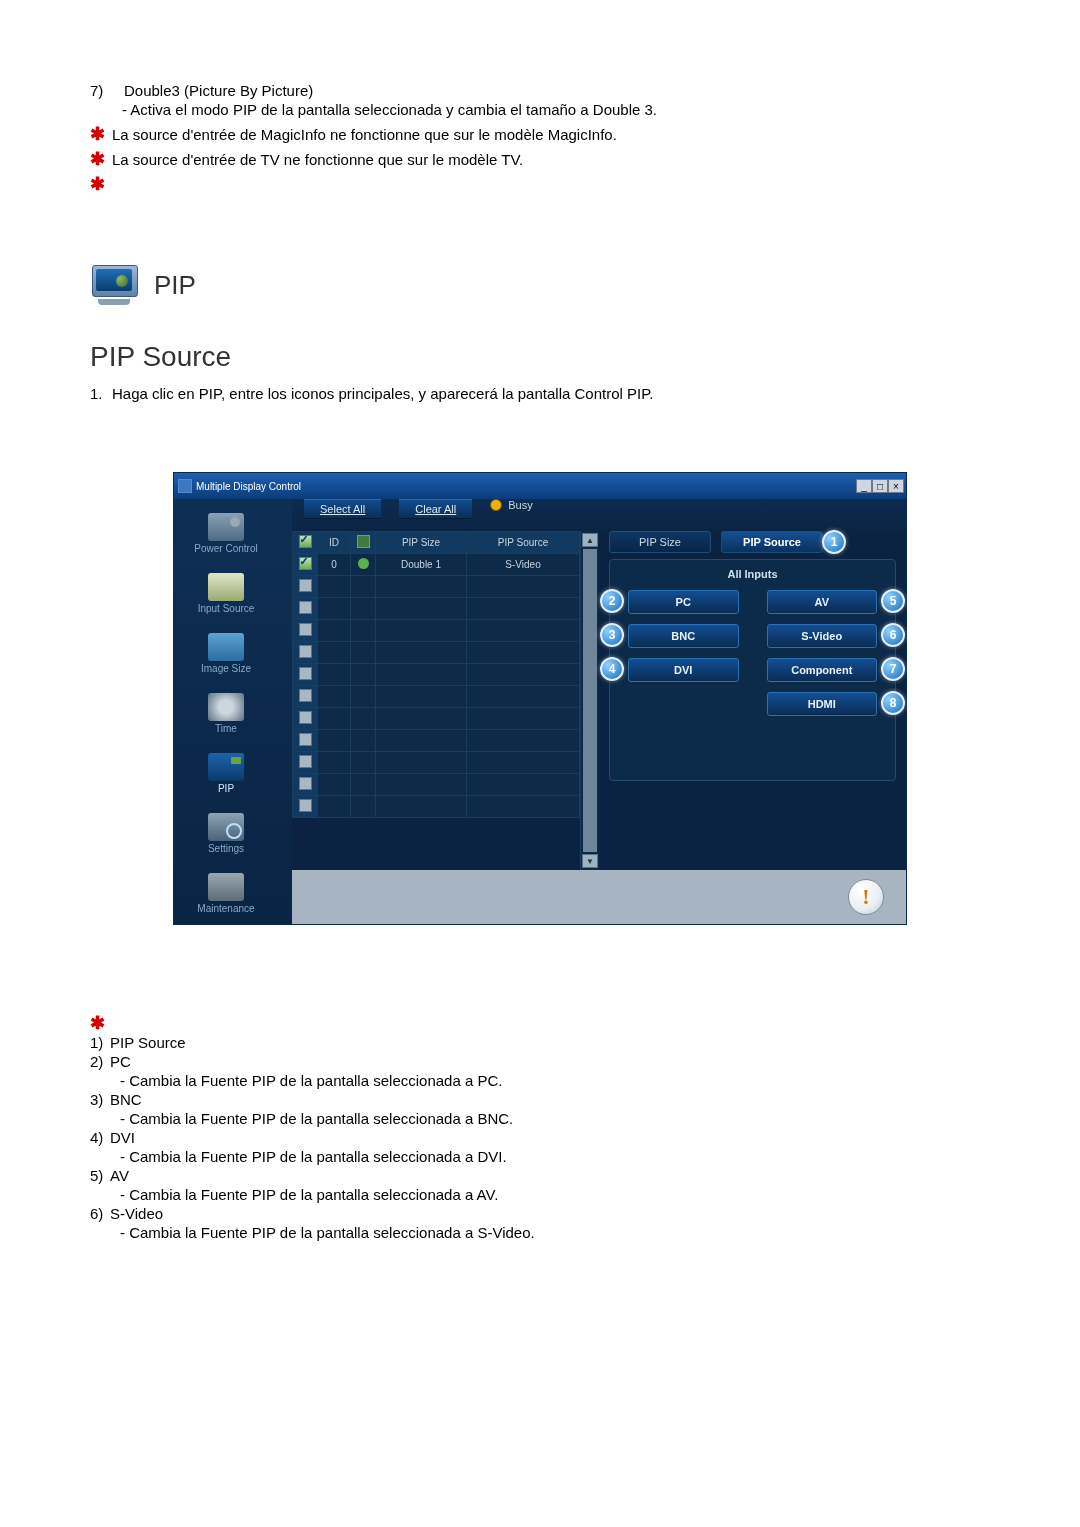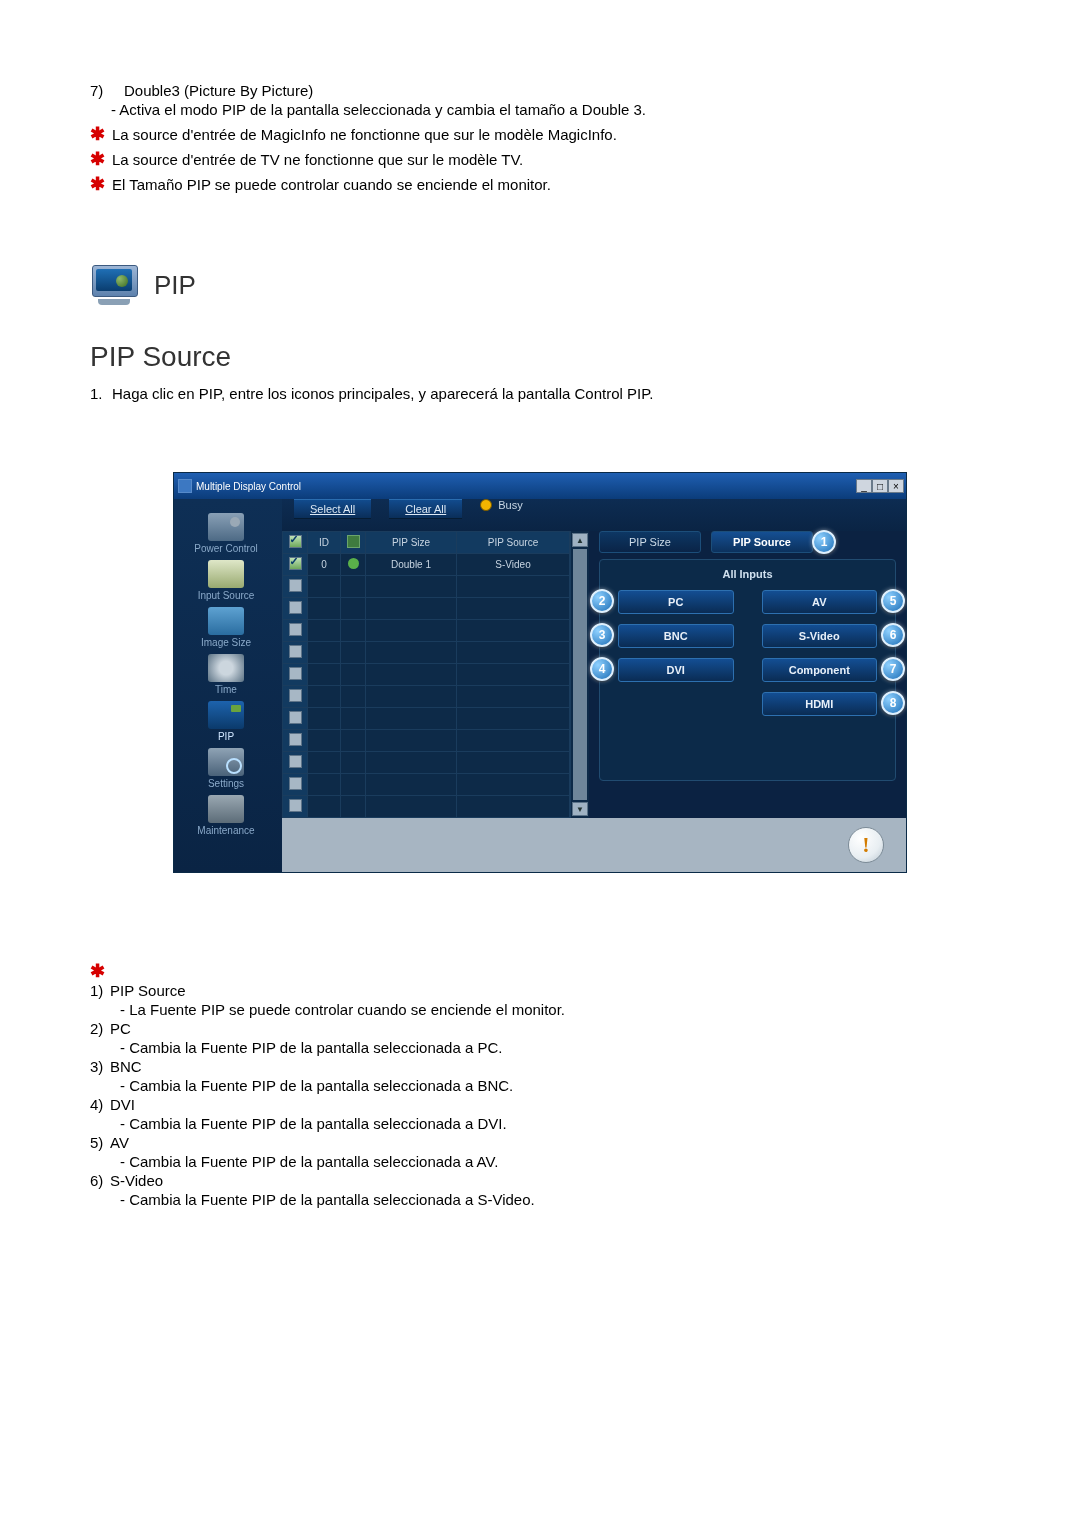--- a/index.html
+++ b/index.html
@@ -15,21 +15,21 @@
     padding: 80px 90px 60px 90px;
     box-sizing: border-box;
   }
   .intro-row, .star-row, .footer-star-row, .footer-row {
     display: flex;
     align-items: flex-start;
     margin: 2px 0;
   }
   .intro-num { width: 20px; flex: none; }
   .intro-title { margin-left: 14px; }
-  .intro-detail { margin-left: 21px; }
+  .intro-detail { margin-left: 32px; }
   .star-row { margin-top: 8px; }
   .star {
     color: #d60000;
     font-size: 18px;
     line-height: 17px;
     width: 22px;
     flex: none;
     font-weight: bold;
   }
   .star-text { padding-top: 0px; }
@@ -115,22 +115,22 @@
     display:flex; align-items:center; justify-content:space-between;
     padding:0 6px;
   }
   .menu-items { display:flex; gap:18px; color:#132534; font-size:11px;}
   .brand { font-style:italic; font-size:10px; color:#333; font-weight:bold;}
 
   .app-body { display:flex; }
   .sidebar {
     width:104px;
     background: linear-gradient(180deg,#0e2f55 0%, #0a2444 100%);
-    padding: 14px 4px 10px 0;
-    display:flex; flex-direction:column; align-items:center; gap:6px;
+    padding: 14px 14px 10px 0;
+    display:flex; flex-direction:column; align-items:center; gap:19px;
   }
   .side-item { display:flex; flex-direction:column; align-items:center; gap:2px; width:100%; }
   .side-icon {
     width:36px; height:28px; border-radius:3px;
     background: linear-gradient(180deg,#89a0b6 0%, #4d6a85 100%);
     position:relative;
   }
   .side-icon.power::after{content:""; position:absolute; right:4px; top:4px; width:10px;height:10px;border-radius:50%;background:#9aa9b6;}
   .side-icon.input{background:linear-gradient(180deg,#dfe7c8,#99aa70);}
   .side-icon.image{background:linear-gradient(180deg,#5ea2d2,#2a6da0);}
@@ -241,21 +241,20 @@
 <div class="star-row">
   <span class="star">✱</span>
   <span class="star-text">La source d'entrée de MagicInfo ne fonctionne que sur le modèle MagicInfo.</span>
 </div>
 <div class="star-row">
   <span class="star">✱</span>
   <span class="star-text">La source d'entrée de TV ne fonctionne que sur le modèle TV.</span>
 </div>
 <div class="star-row">
   <span class="star">✱</span>
-  <span class="star-text">El Tamaño PIP se puede controlar cuando se enciende el monitor.</span>
 </div>
 
 <div class="pip-header">
   <div class="monitor-icon">
     <div class="mon-body"></div>
       <div class="mon-screen"></div>
       <div class="mon-dot"></div>
       <div class="mon-base"></div>
   </div>
   <span class="pip-header-text">PIP</span>
@@ -480,21 +479,20 @@
 
 <div class="footer-section">
   <div class="star-row">
     <span class="star">✱</span>
   </div>
 
   <div class="footer-row">
     <span class="footer-num">1)</span>
     <span>PIP Source</span>
   </div>
-  <div class="footer-detail">- La Fuente PIP se puede controlar cuando se enciende el monitor.</div>
 
   <div class="footer-row">
     <span class="footer-num">2)</span>
     <span>PC</span>
   </div>
   <div class="footer-detail">- Cambia la Fuente PIP de la pantalla seleccionada a PC.</div>
 
   <div class="footer-row">
     <span class="footer-num">3)</span>
     <span>BNC</span>

